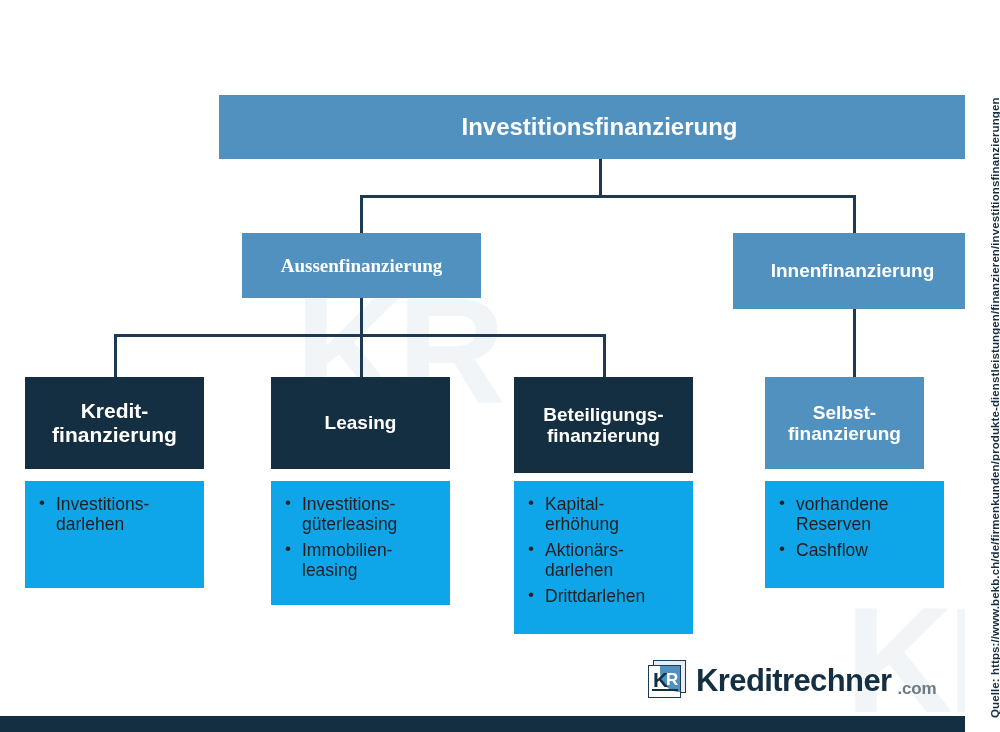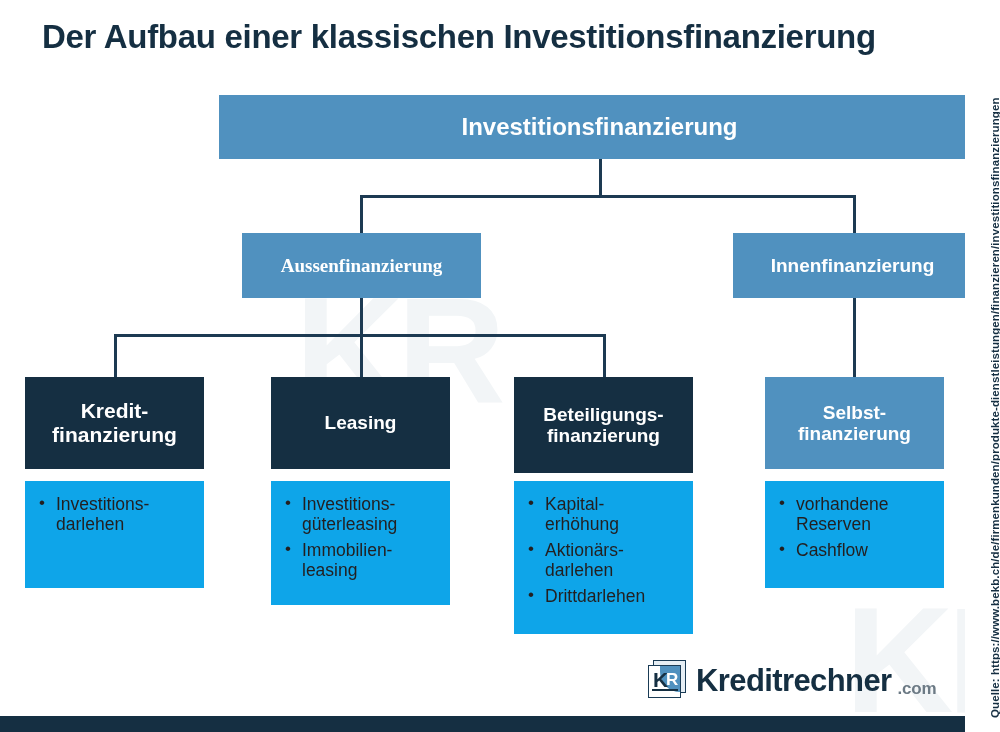--- a/index.html
+++ b/index.html
@@ -72,26 +72,26 @@
     color: #ffffff;
     font-weight: 700;
     line-height: 1.12;
     padding: 4px 4px;
   }
   .node.blue { background: #5091bf; }
   .node.navy { background: #152f42; }
 
   .node-root   { left: 219px; top: 95px;  width: 761px; height: 64px; font-size: 24px; }
   .node-aussen { left: 242px; top: 233px; width: 239px; height: 65px; font-size: 19px; font-family: Liberation Serif, serif; }
-  .node-innen  { left: 733px; top: 233px; width: 239px; height: 65px; font-size: 19px; }
+  .node-innen  { left: 733px; top: 233px; width: 239px; height: 76px; font-size: 19px; }
 
   .node-kredit   { left: 25px;  top: 377px; width: 179px; height: 92px; font-size: 21px; }
   .node-leasing  { left: 271px; top: 377px; width: 179px; height: 92px; font-size: 19px; }
   .node-beteil   { left: 514px; top: 377px; width: 179px; height: 96px; font-size: 19px; }
-  .node-selbst   { left: 765px; top: 377px; width: 179px; height: 92px; font-size: 19px; text-align: center; }
+  .node-selbst   { left: 765px; top: 377px; width: 159px; height: 92px; font-size: 19px; text-align: center; }
 
   
   .detail {
     position: absolute;
     background: #0ea5e9;
     padding: 13px 10px 13px 14px;
   }
   .detail ul { list-style: none; }
   .detail li {
     position: relative;
@@ -184,21 +184,20 @@
   }
 </style>
 </head>
 <body>
 
 <div id="stage">
 
   <div class="watermark wm-a">KR</div>
   <div class="watermark wm-b">KR</div>
 
-  <div class="title">Der Aufbau einer klassischen Investitionsfinanzierung</div>
 
   <div class="ln ln-v c1"></div>
   <div class="ln ln-h c2"></div>
   <div class="ln ln-v c3"></div>
   <div class="ln ln-v c4"></div>
   <div class="ln ln-v c5"></div>
   <div class="ln ln-h c6"></div>
   <div class="ln ln-v c7"></div>
   <div class="ln ln-v c8"></div>
   <div class="ln ln-v c9"></div>

